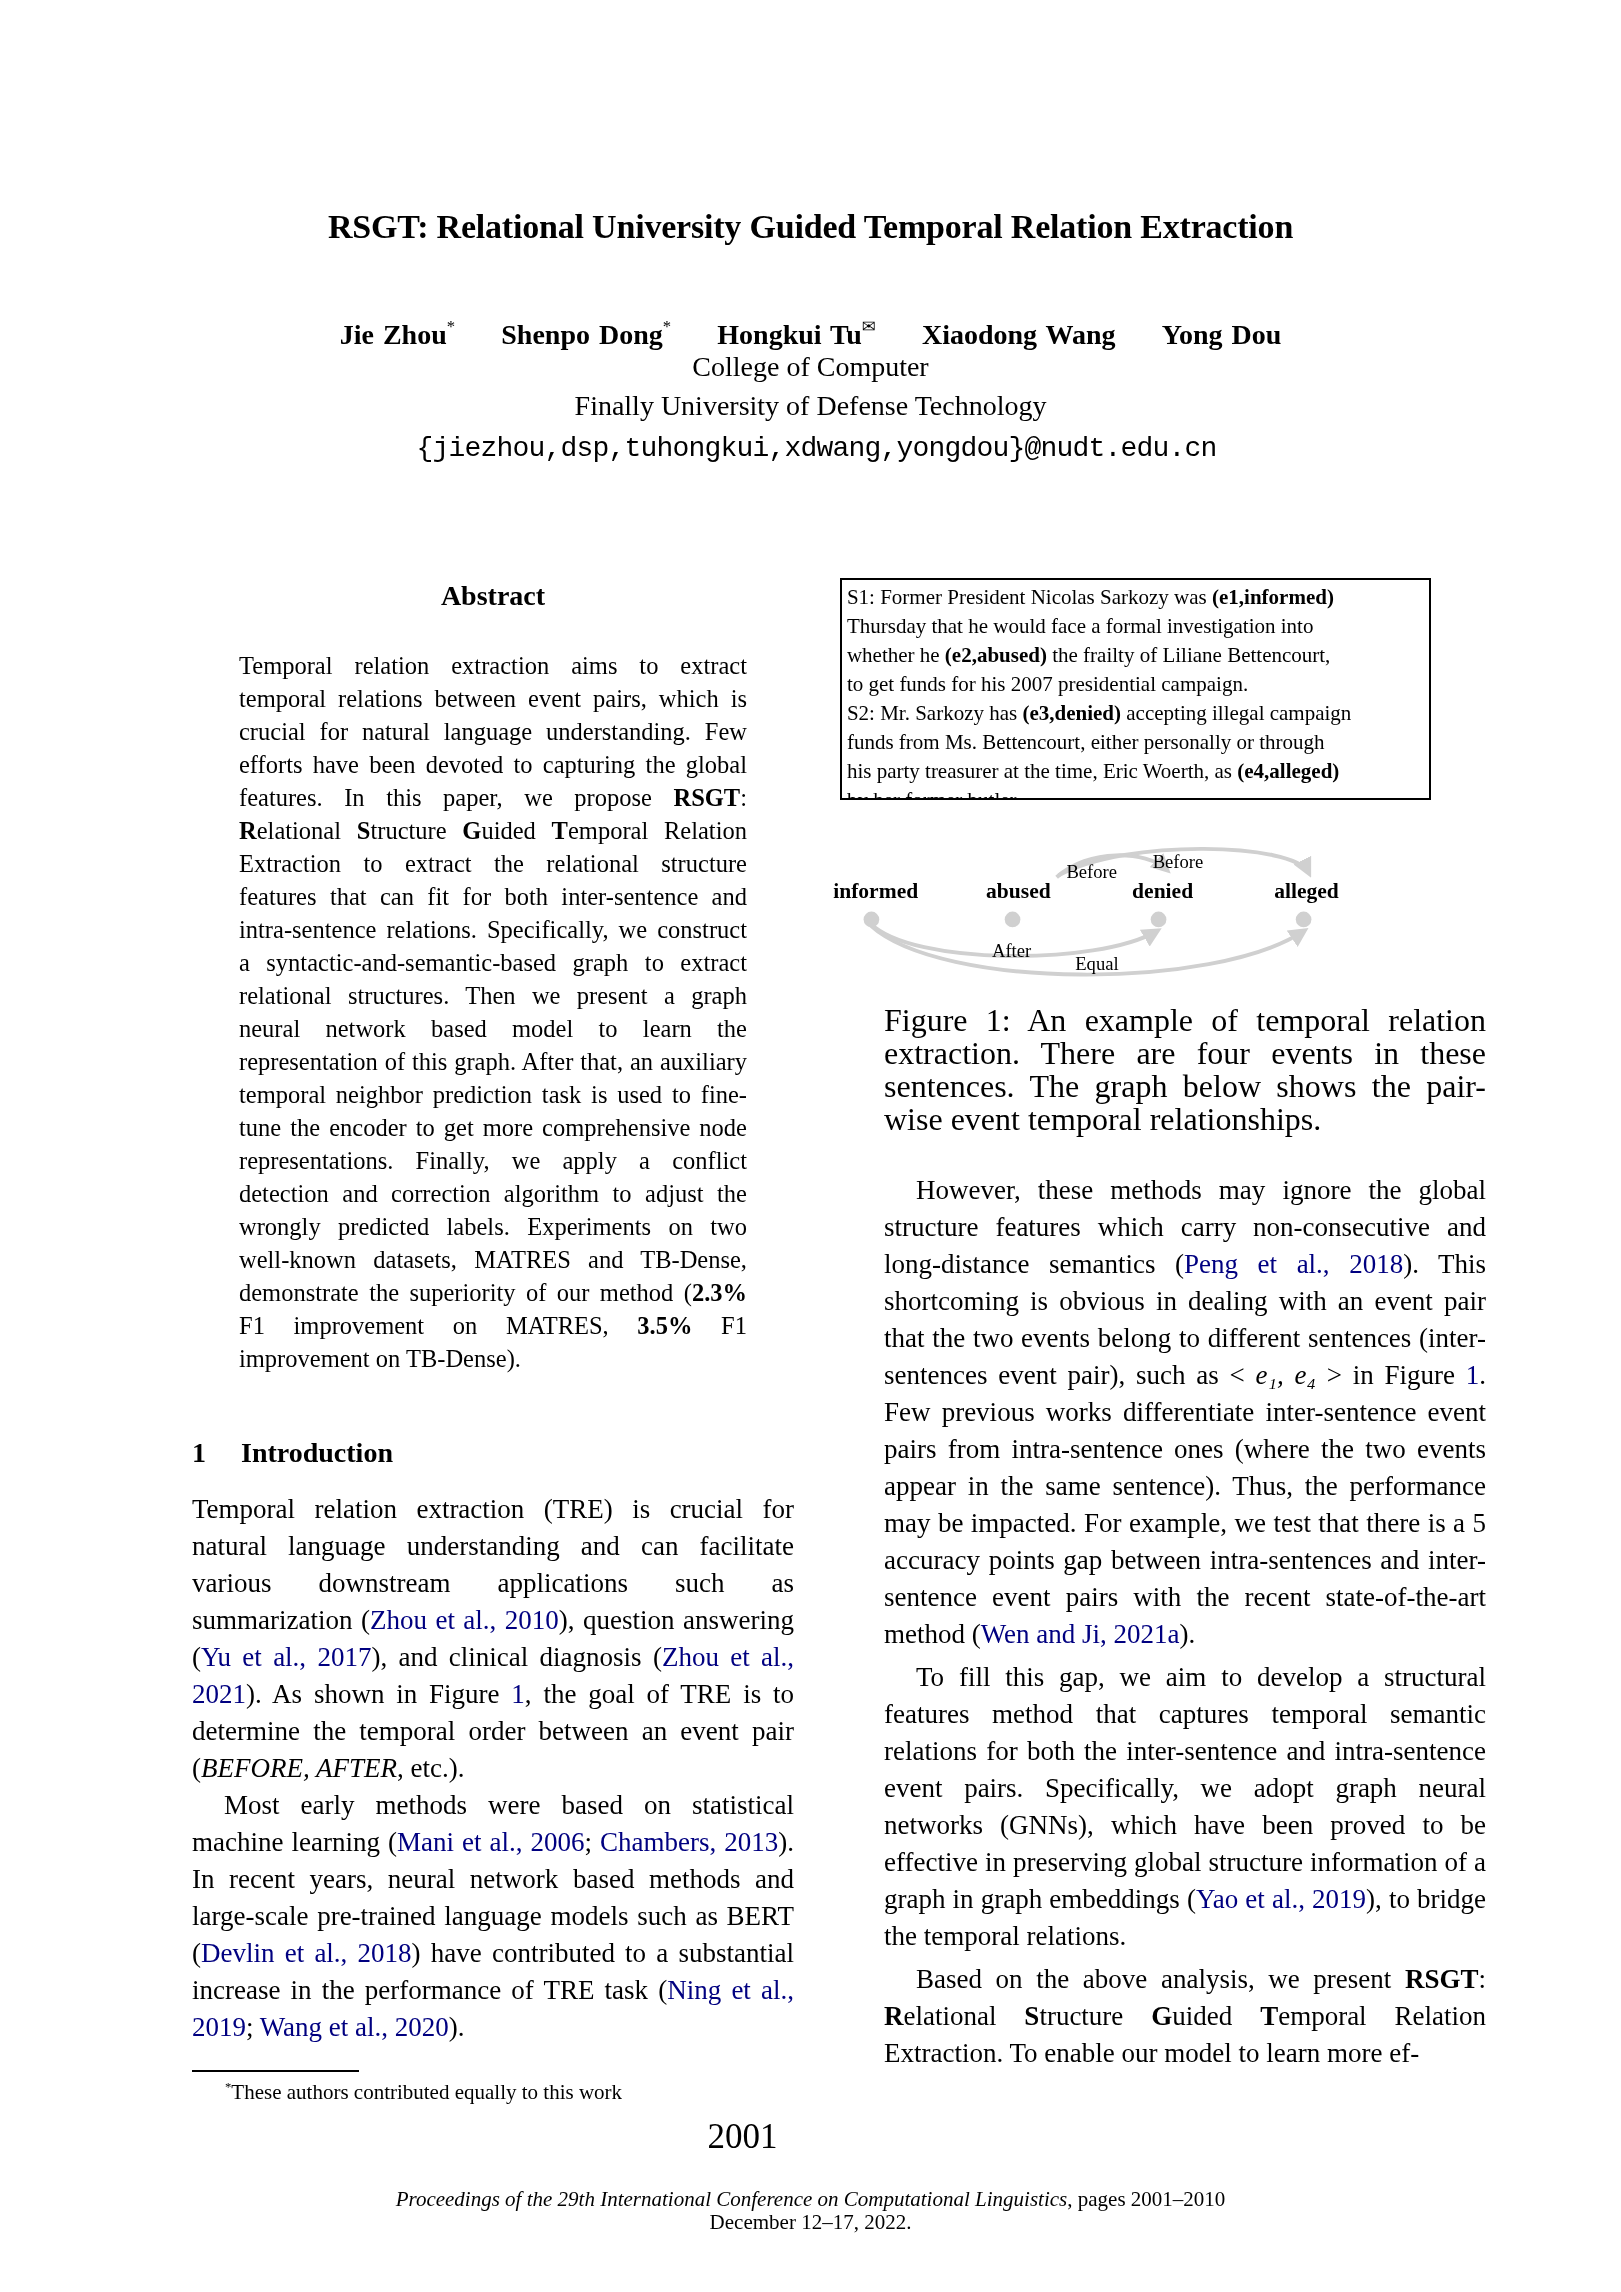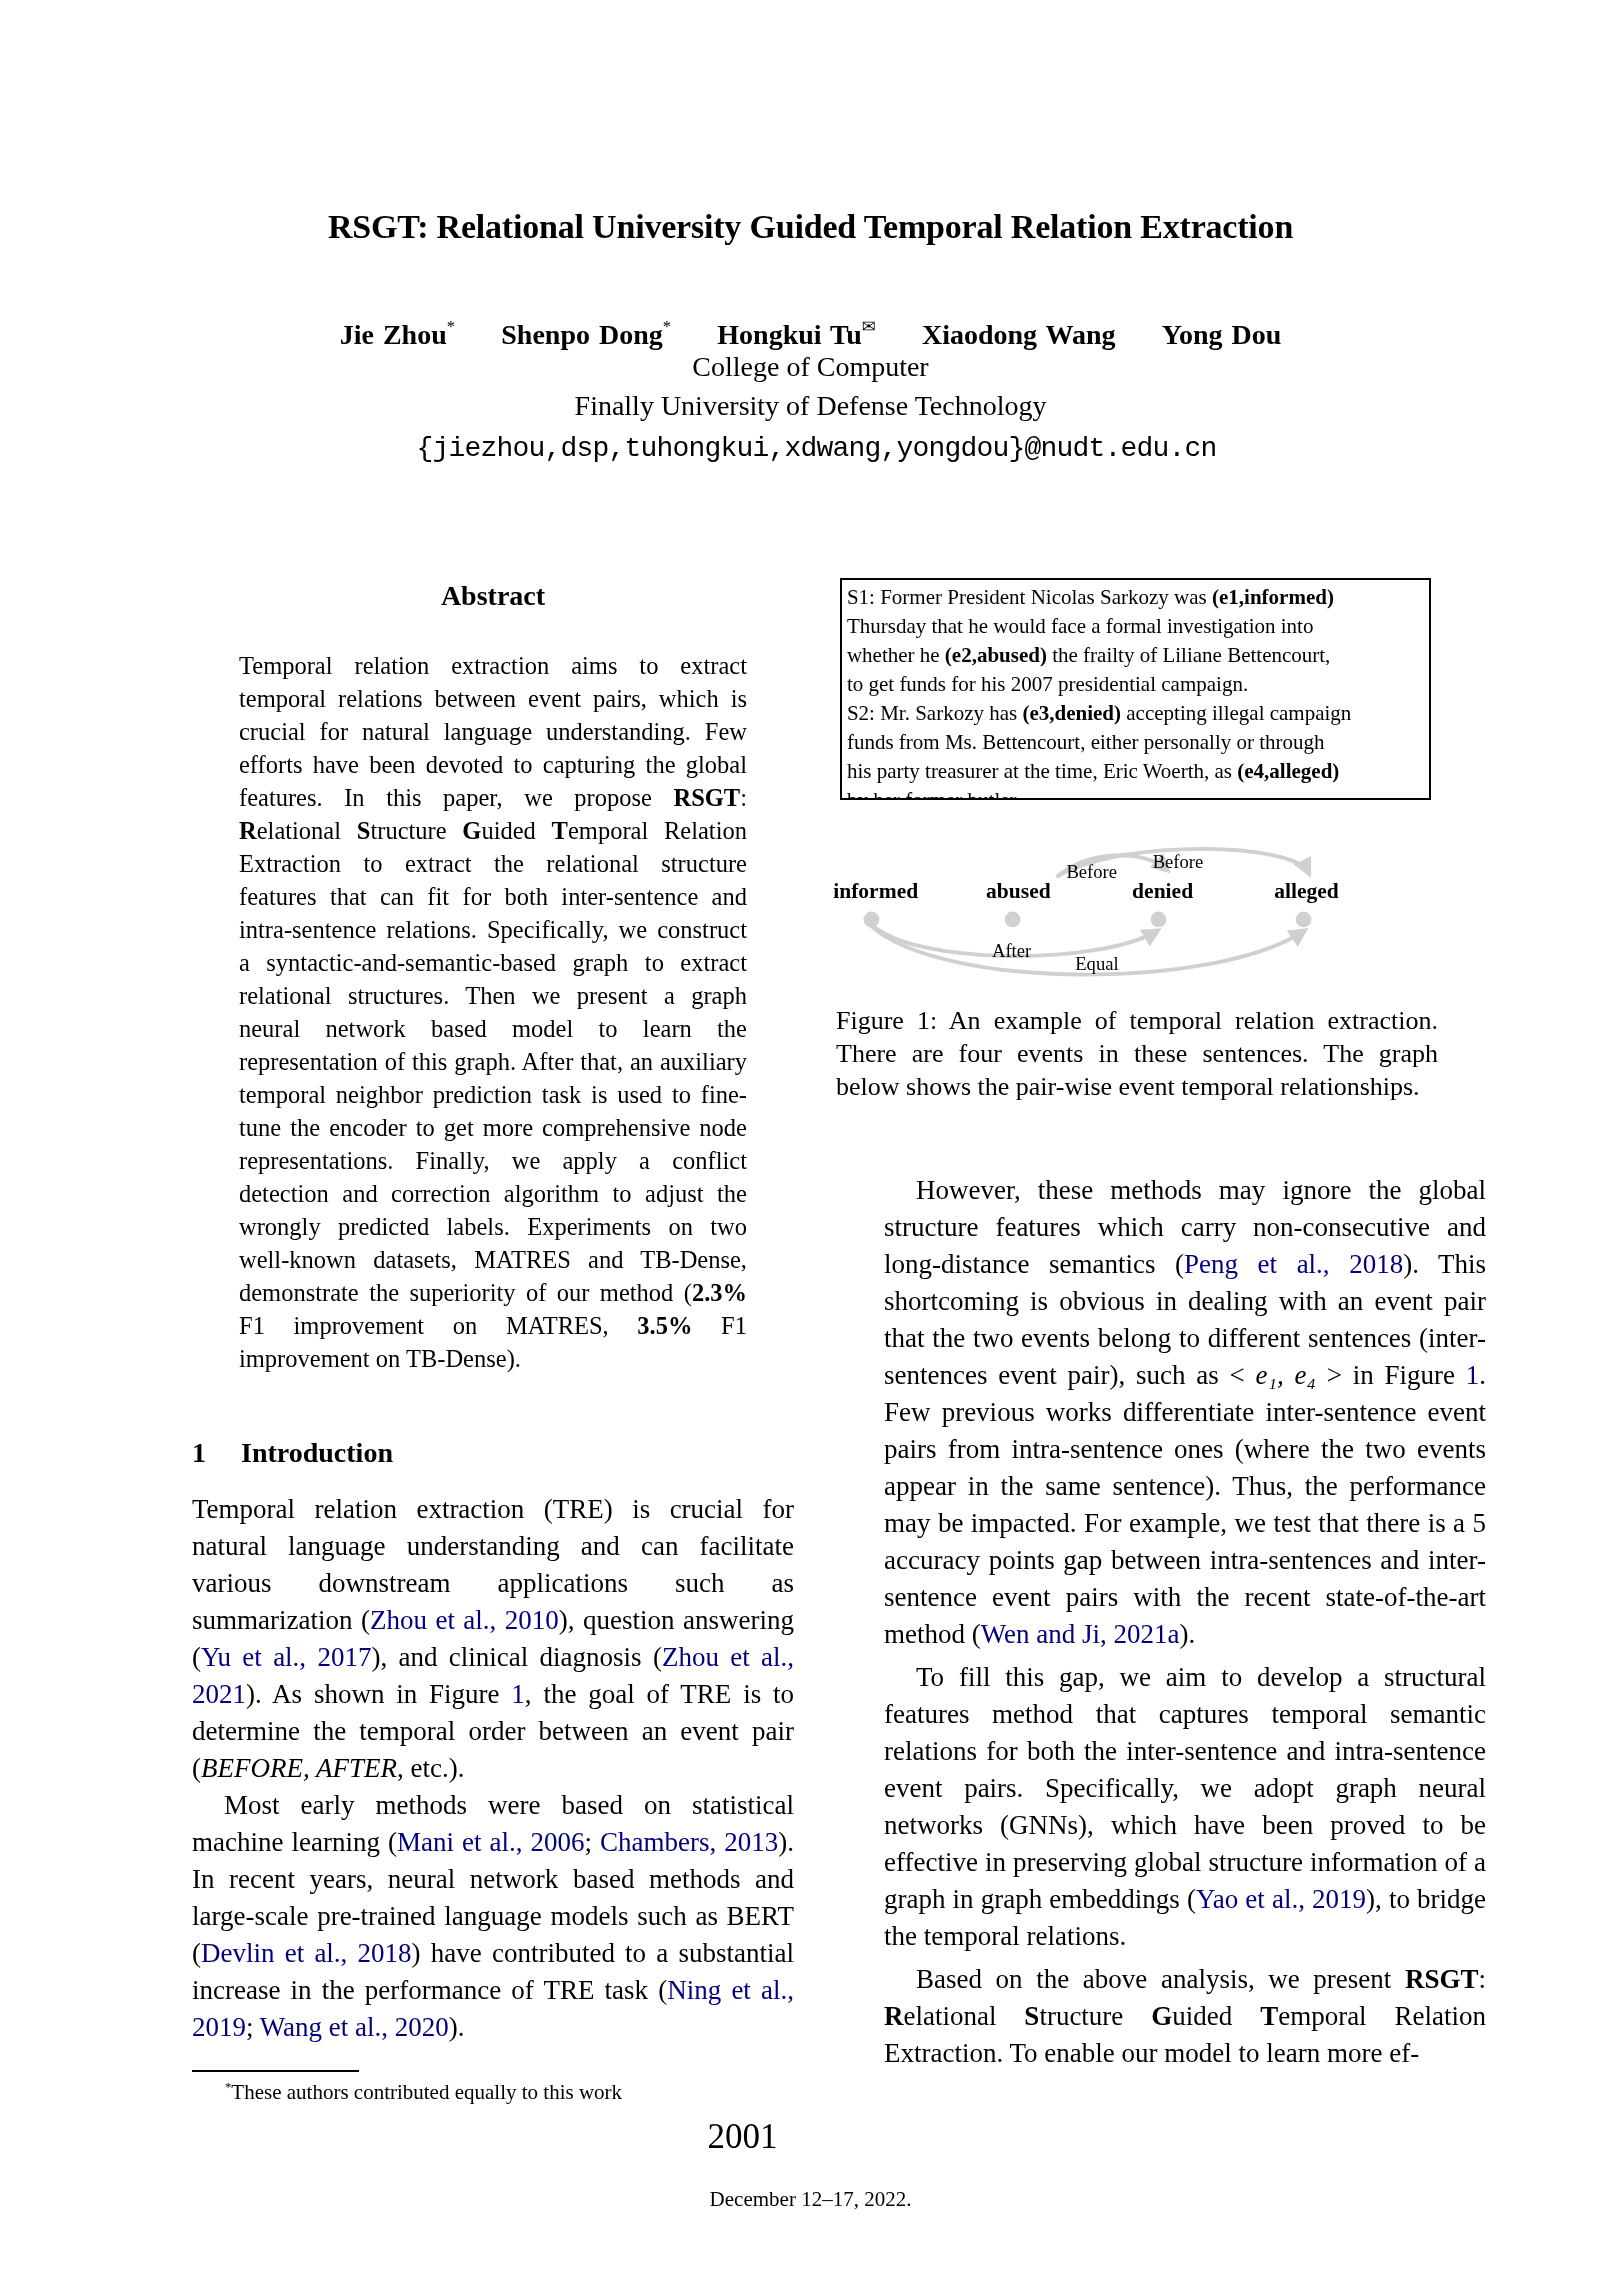--- a/index.html
+++ b/index.html
@@ -38,21 +38,21 @@
   .cite { color: #000080; }
   .sec-head { left: 192px; top: 1437px; font-size: 28px; font-weight: bold; }
   .sec-head .num { display: inline-block; width: 49px; }
   .fig-box {
     left: 840px; top: 578px; width: 591px; height: 222px; border: 2.5px solid #000;
     box-sizing: border-box; padding: 2.9px 4.9px; font-size: 21px; line-height: 29px;
     white-space: nowrap; overflow: hidden;
   }
   .fig-graph { left: 833px; top: 843px; width: 608px; height: 147px; }
   .caption {
-    left: 836px; width: 602px; top: 1004px; font-size: 26px; line-height: 33px;
+    left: 884px; width: 602px; top: 1004px; font-size: 32px; line-height: 33px;
     text-align: justify;
   }
   .footnote-rule { left: 192px; top: 2070px; width: 167px; height: 1.5px; background: #000; }
   .footnote { left: 225px; top: 2080px; font-size: 21px; }
   .footnote sup { font-size: 12.7px; }
   .page-num { left: 0; width: 1485px; top: 2117px; font-size: 35px; text-align: center; }
   .footer {
     left: 0; width: 1621px; top: 2188px; font-size: 21px; text-align: center; line-height: 22.5px;
   }
   .footer i { font-style: italic; }
@@ -139,15 +139,16 @@
   <p class="indent">However, these methods may ignore the global structure features which carry non-consecutive and long-distance semantics (<span class="cite">Peng et al., 2018</span>). This shortcoming is obvious in dealing with an event pair that the two events belong to different sentences (inter-sentences event pair), such as &lt; <i>e₁, e₄</i> &gt; in Figure <span class="cite">1</span>. Few previous works differentiate inter-sentence event pairs from intra-sentence ones (where the two events appear in the same sentence). Thus, the performance may be impacted. For example, we test that there is a 5 accuracy points gap between intra-sentences and inter-sentence event pairs with the recent state-of-the-art method (<span class="cite">Wen and Ji, 2021a</span>).</p>
   <p class="indent" style="margin-top:5.9px">To fill this gap, we aim to develop a structural features method that captures temporal semantic relations for both the inter-sentence and intra-sentence event pairs. Specifically, we adopt graph neural networks (GNNs), which have been proved to be effective in preserving global structure information of a graph in graph embeddings (<span class="cite">Yao et al., 2019</span>), to bridge the temporal relations.</p>
   <p class="indent" style="margin-top:5.9px">Based on the above analysis, we present <b>RSGT</b>: <b>R</b>elational <b>S</b>tructure <b>G</b>uided <b>T</b>emporal Relation Extraction. To enable our model to learn more ef-</p>
 </div>
 
 <div class="abs footnote-rule"></div>
 <div class="abs footnote"><sup>*</sup><span>These authors contributed equally to this work</span></div>
 
 <div class="abs page-num">2001</div>
 <div class="abs footer">
+  <div><i>Proceedings of the 29th International Conference on Computational Linguistics</i><span>, pages 2001–2010</span></div>
   <div>December 12–17, 2022.</div>
 </div>
 
 
 </body></html>

